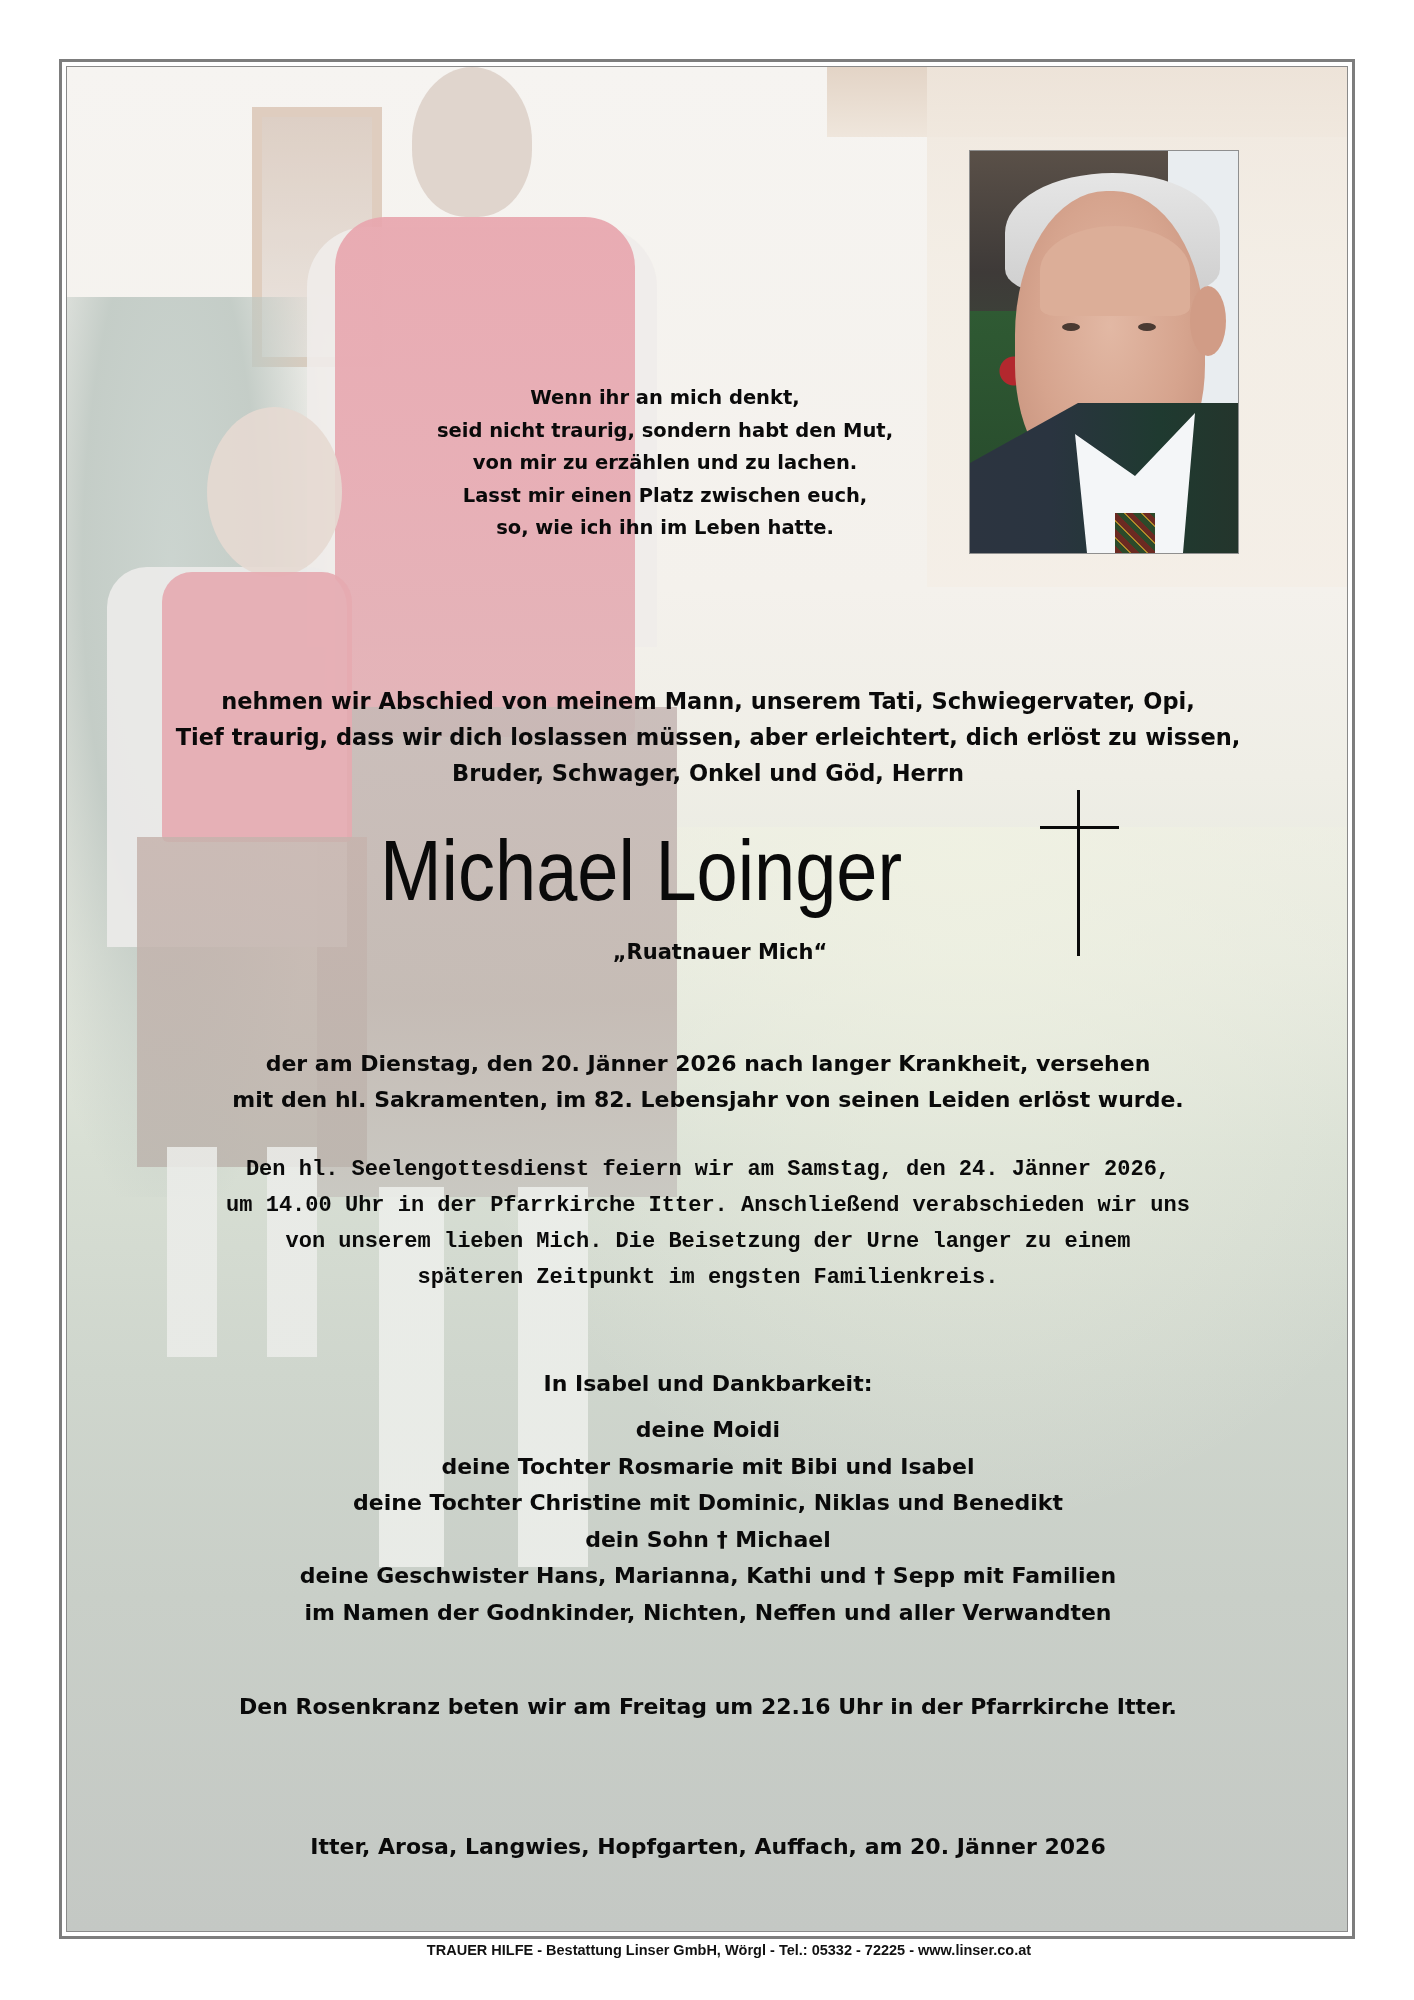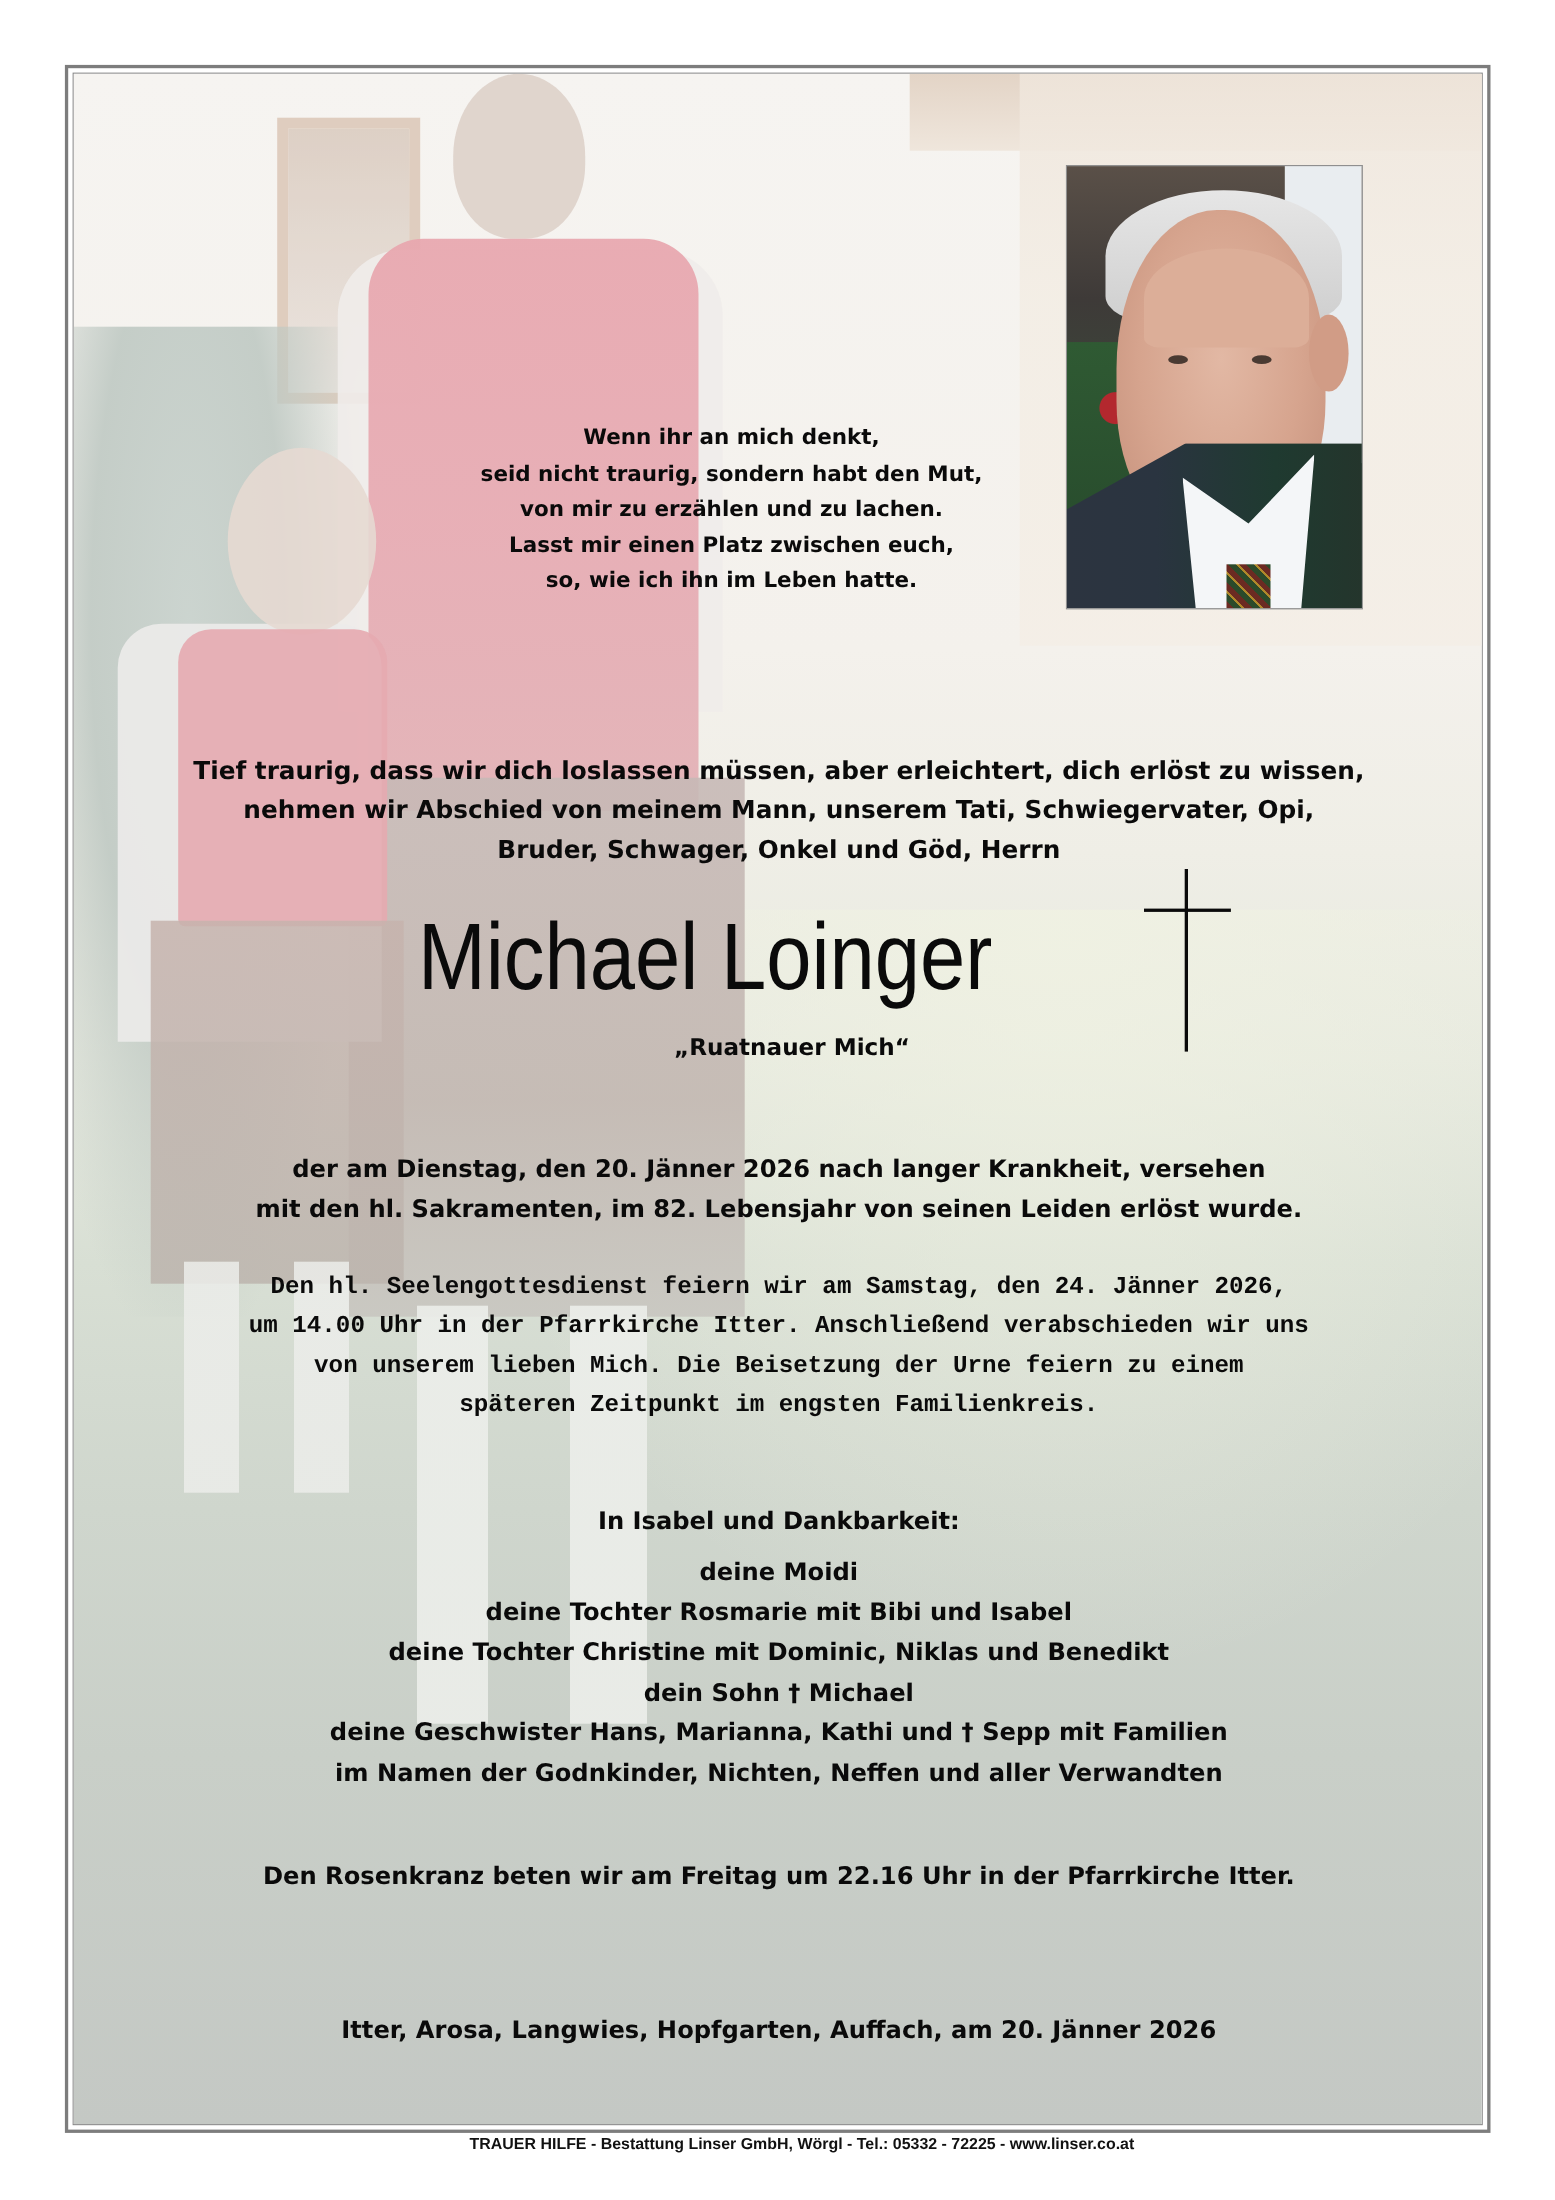--- a/index.html
+++ b/index.html
@@ -199,39 +199,39 @@
 
 <div class="poem-wrap" style="font-family:'DejaVu Sans',sans-serif;font-weight:bold;font-size:19.5px;line-height:32.5px;">
   <div>Wenn ihr an mich denkt,</div>
   <div>seid nicht traurig, sondern habt den Mut,</div>
   <div>von mir zu erzählen und zu lachen.</div>
   <div>Lasst mir einen Platz zwischen euch,</div>
   <div>so, wie ich ihn im Leben hatte.</div>
 </div>
 
 <div class="block intro" style="font-family:'DejaVu Sans',sans-serif;font-size:22.5px;line-height:36px;">
+  <span>nehmen wir Abschied von meinem Mann, unserem Tati, Schwiegervater, Opi,</span>
   <span>Tief traurig, dass wir dich loslassen müssen, aber erleichtert, dich erlöst zu wissen,</span>
-  <span>nehmen wir Abschied von meinem Mann, unserem Tati, Schwiegervater, Opi,</span>
   <span>Bruder, Schwager, Onkel und Göd, Herrn</span>
 </div>
 
 <div class="name">Michael Loinger</div>
 <div class="cross-v"></div>
 <div class="cross-h"></div>
 <div class="nickname" style="font-family:'DejaVu Sans',sans-serif;font-size:21px;">„Ruatnauer Mich“</div>
 
 <div class="block txt death" style="font-family:'DejaVu Sans',sans-serif;font-size:22px;">
   <span>der am Dienstag, den 20. Jänner 2026 nach langer Krankheit, versehen</span>
   <span>mit den hl. Sakramenten, im 82. Lebensjahr von seinen Leiden erlöst wurde.</span>
 </div>
 
 <div class="block txt mass" style="font-family:Liberation Mono, monospace;font-size:22px;">
   <span>Den hl. Seelengottesdienst feiern wir am Samstag, den 24. Jänner 2026,</span>
   <span>um 14.00 Uhr in der Pfarrkirche Itter. Anschließend verabschieden wir uns</span>
-  <span>von unserem lieben Mich. Die Beisetzung der Urne feiern zu einem</span>
+  <span>von unserem lieben Mich. Die Beisetzung der Urne langer zu einem</span>
   <span>späteren Zeitpunkt im engsten Familienkreis.</span>
 </div>
 
 <div class="block thanks-head" style="font-family:'DejaVu Sans',sans-serif;font-size:22px;">In Isabel und Dankbarkeit:</div>
 
 <div class="block thanks" style="font-family:'DejaVu Sans',sans-serif;font-size:22px;">
   <span>deine Moidi</span>
   <span>deine Tochter Rosmarie mit Bibi und Isabel</span>
   <span>deine Tochter Christine mit Dominic, Niklas und Benedikt</span>
   <span>dein Sohn † Michael</span>

